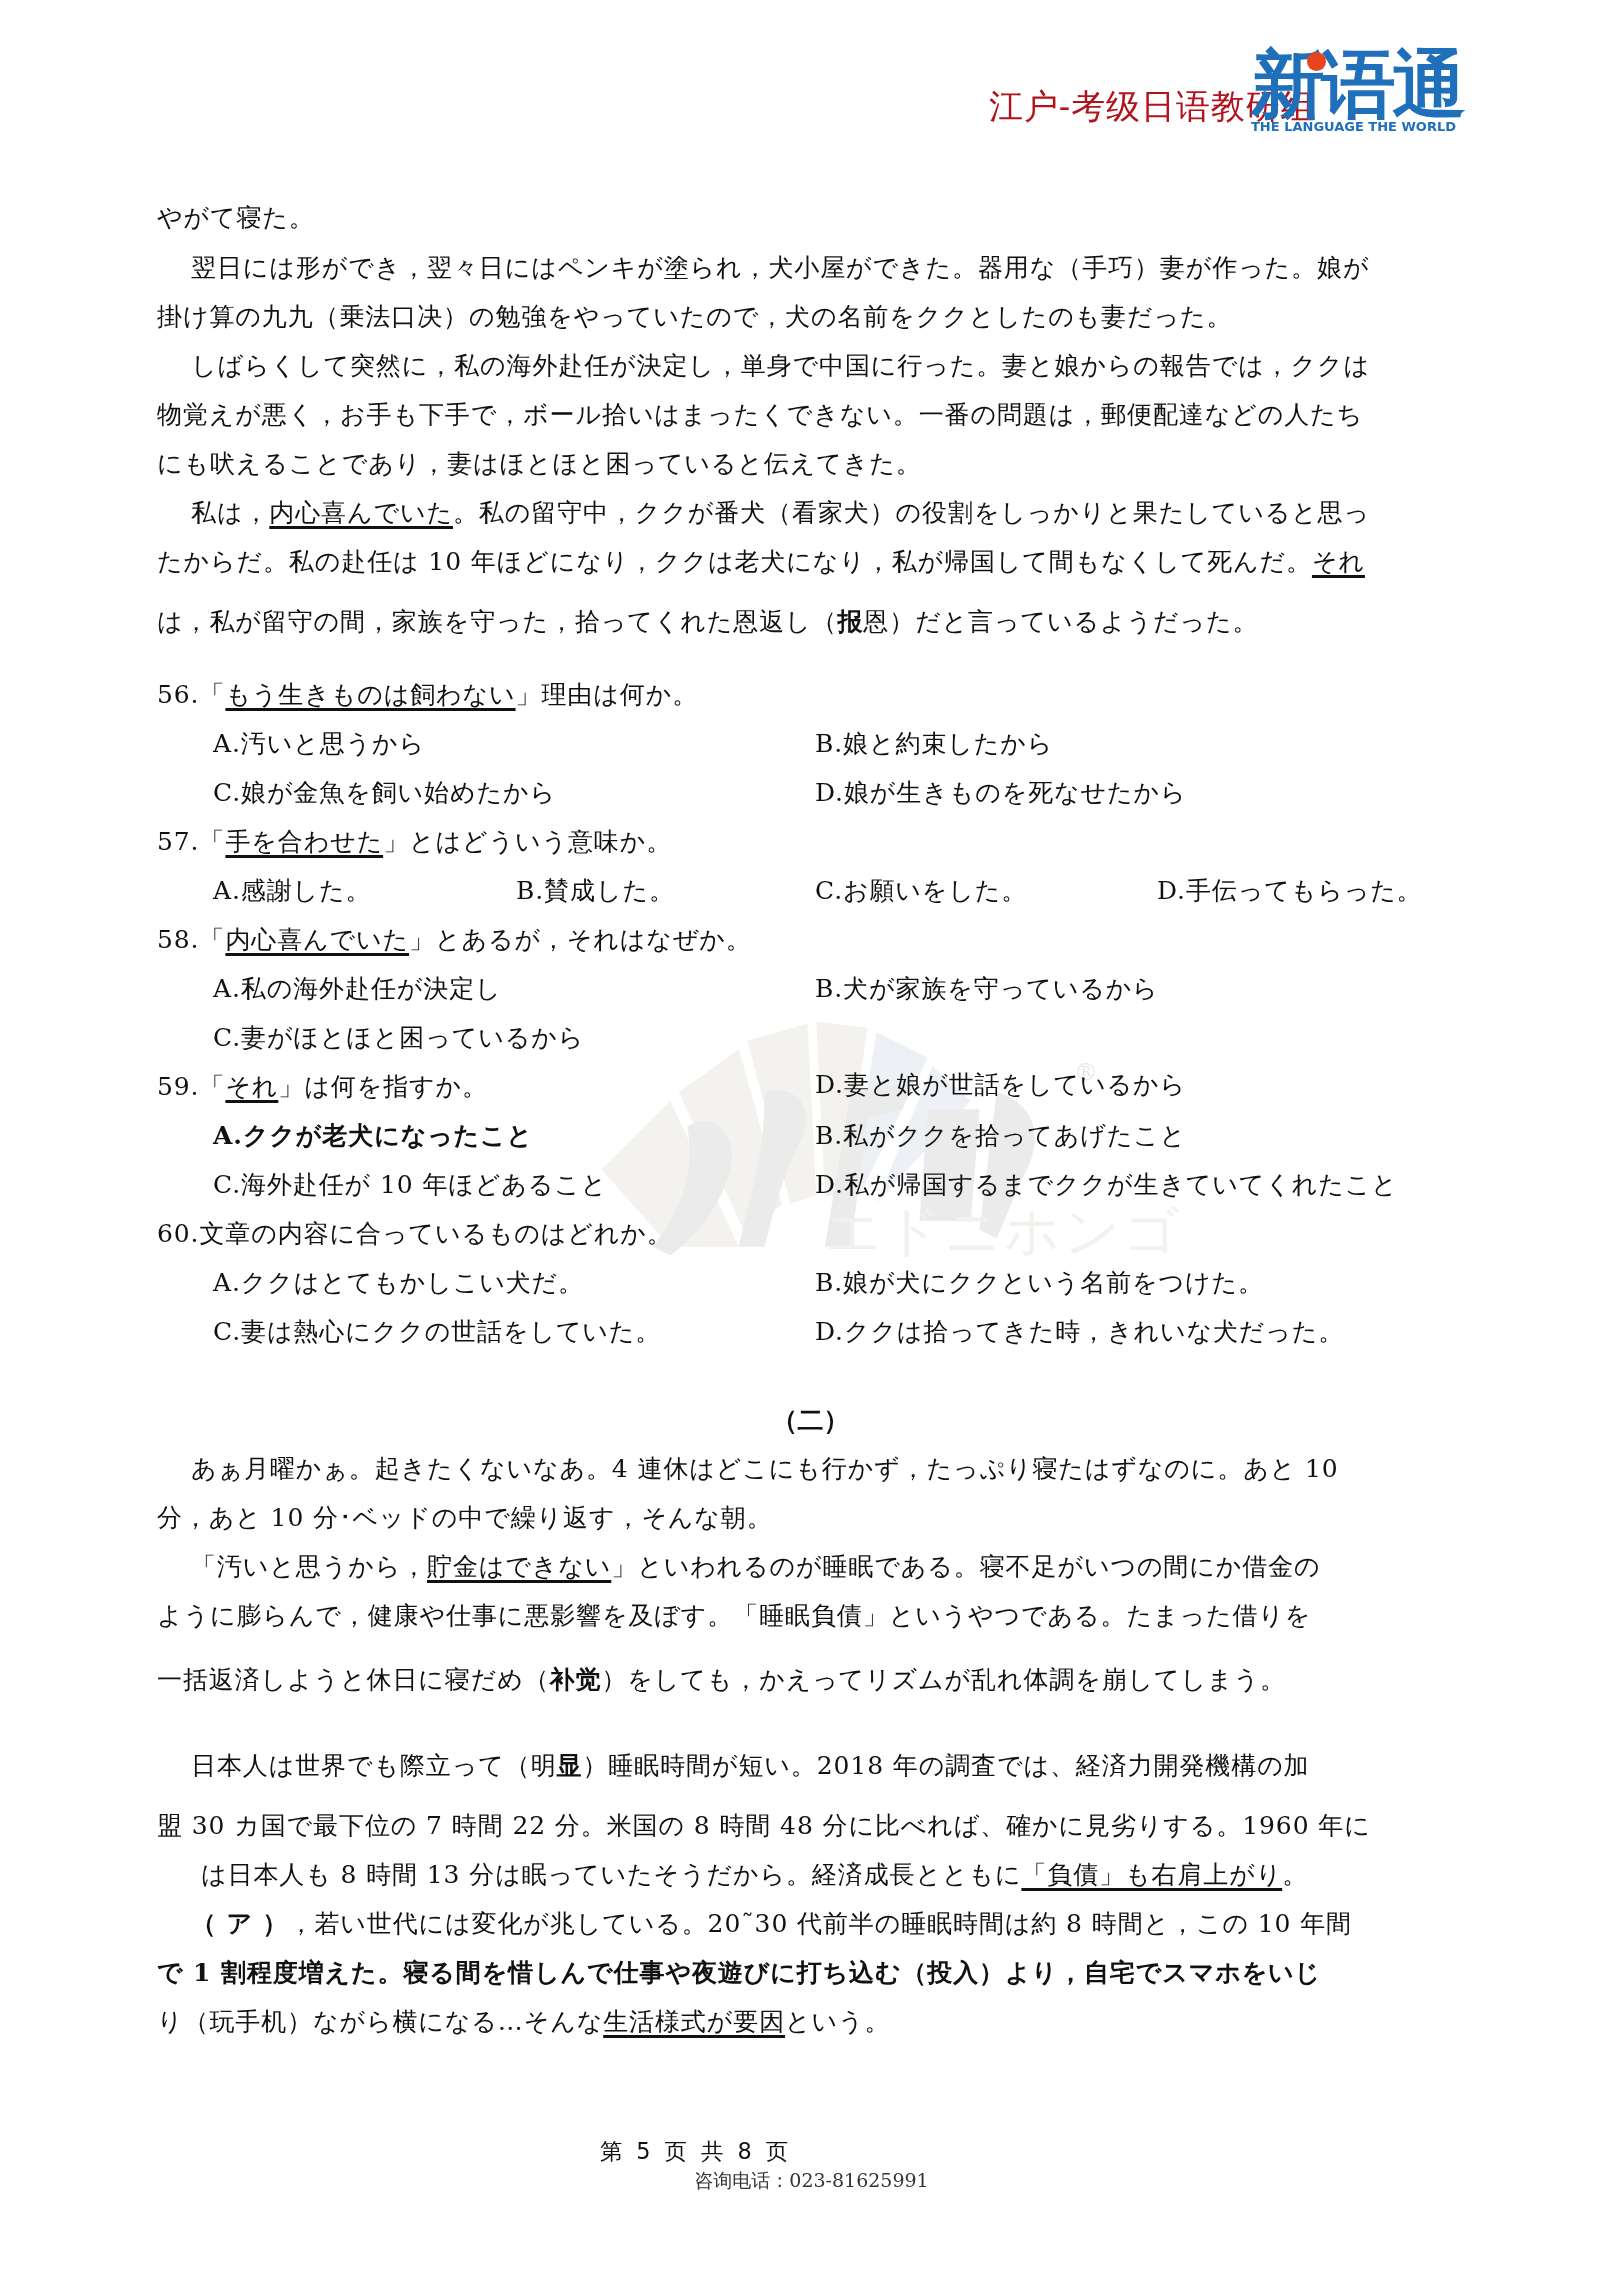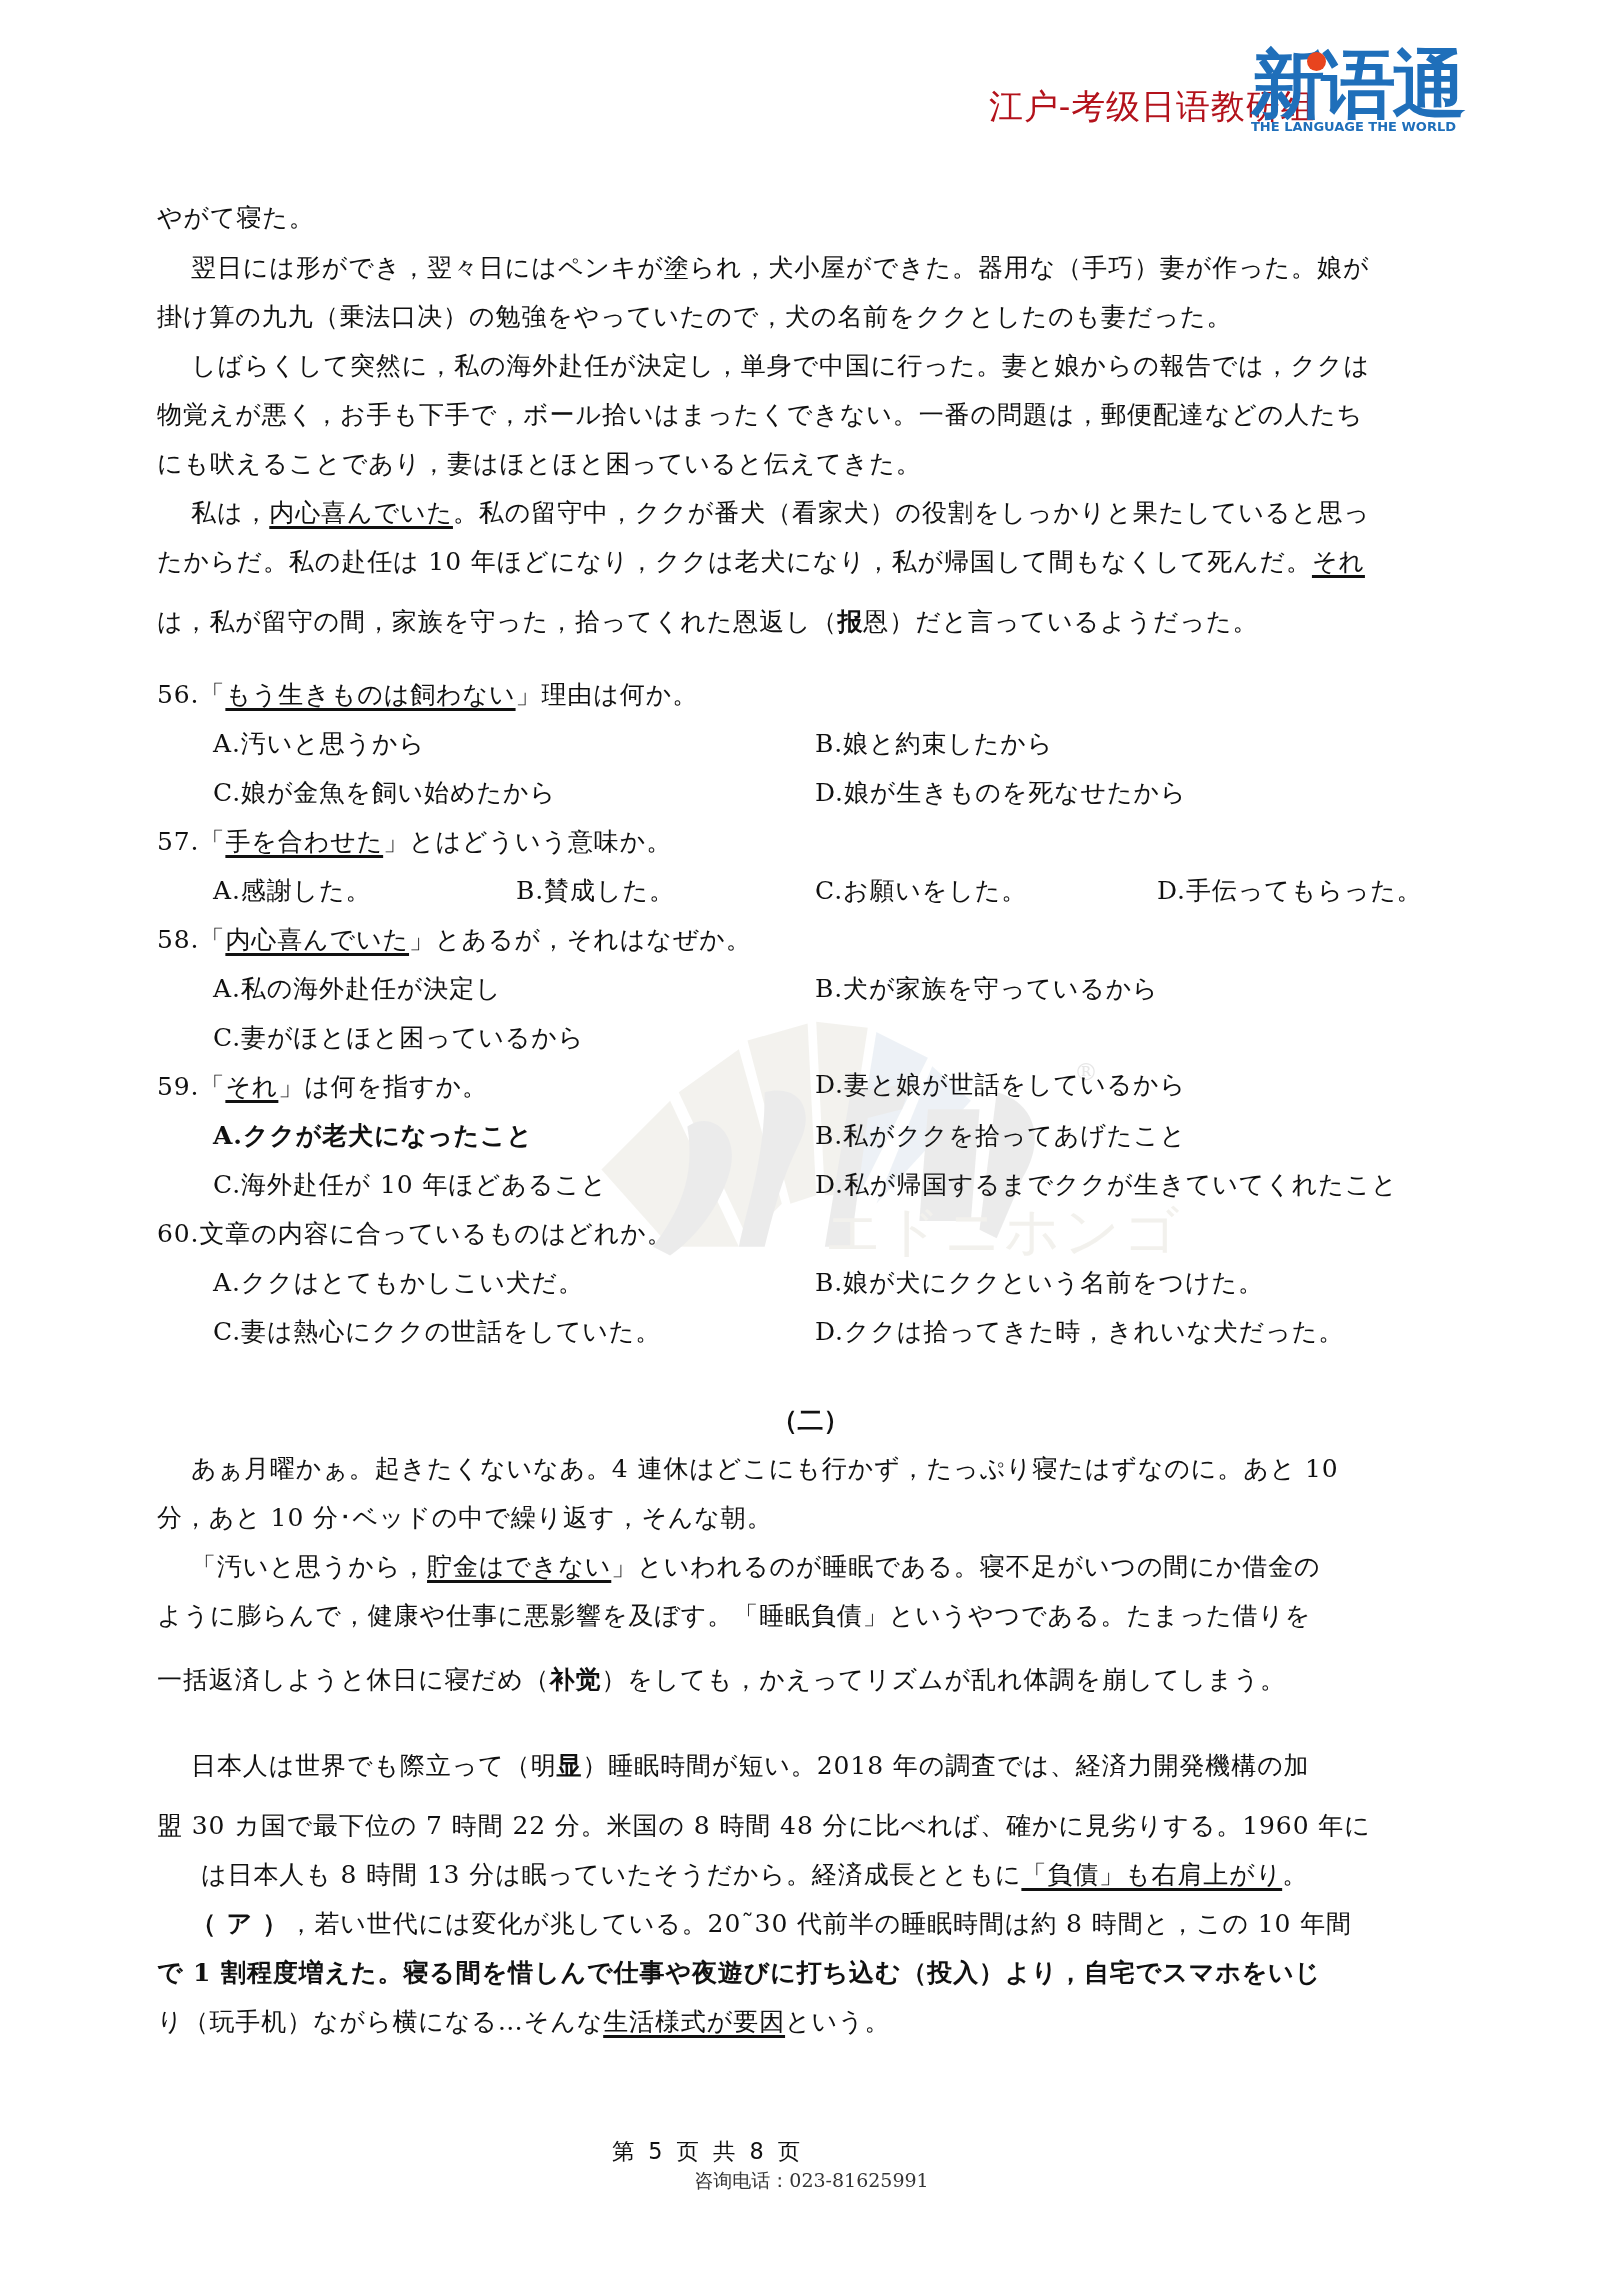--- a/index.html
+++ b/index.html
@@ -36,21 +36,21 @@
     }
     .indent { padding-left: 34px; }
     .u { text-decoration: underline; text-decoration-thickness: 2.6px; text-underline-offset: 5.2px; }
     .b { font-weight: bold; font-family: "DejaVu Sans", sans-serif; }
     .opt { position: absolute; font-size: 25px; line-height: 31px; white-space: nowrap; letter-spacing: 0.9px; }
     .section-title {
       position: absolute; left: 0; width: 1307px; text-align: center; font-size: 26px; font-weight: bold;
     }
     .footer-page {
       position: absolute; left: 0; width: 1388px; text-align: center; top: 2136px;
-      font-size: 22.4px; font-family: "DejaVu Sans", sans-serif; word-spacing: 6.9px; padding-left: 12px;
+      font-size: 22.4px; font-family: "DejaVu Sans", sans-serif; word-spacing: 6.9px;
     }
     .footer-contact {
       position: absolute; left: 0; width: 1623px; text-align: center; top: 2168px;
       font-size: 19px; color: #333; font-family: "DejaVu Serif", serif;
     }
     .watermark {
       position: absolute; left: 567px; top: 989px; width: 550px; height: 275px; opacity: 0.5; pointer-events: none;
     }
     .wm-text {
       position: absolute; left: 258px; top: 206px; font-size: 55px; color: #e7e4dc;

